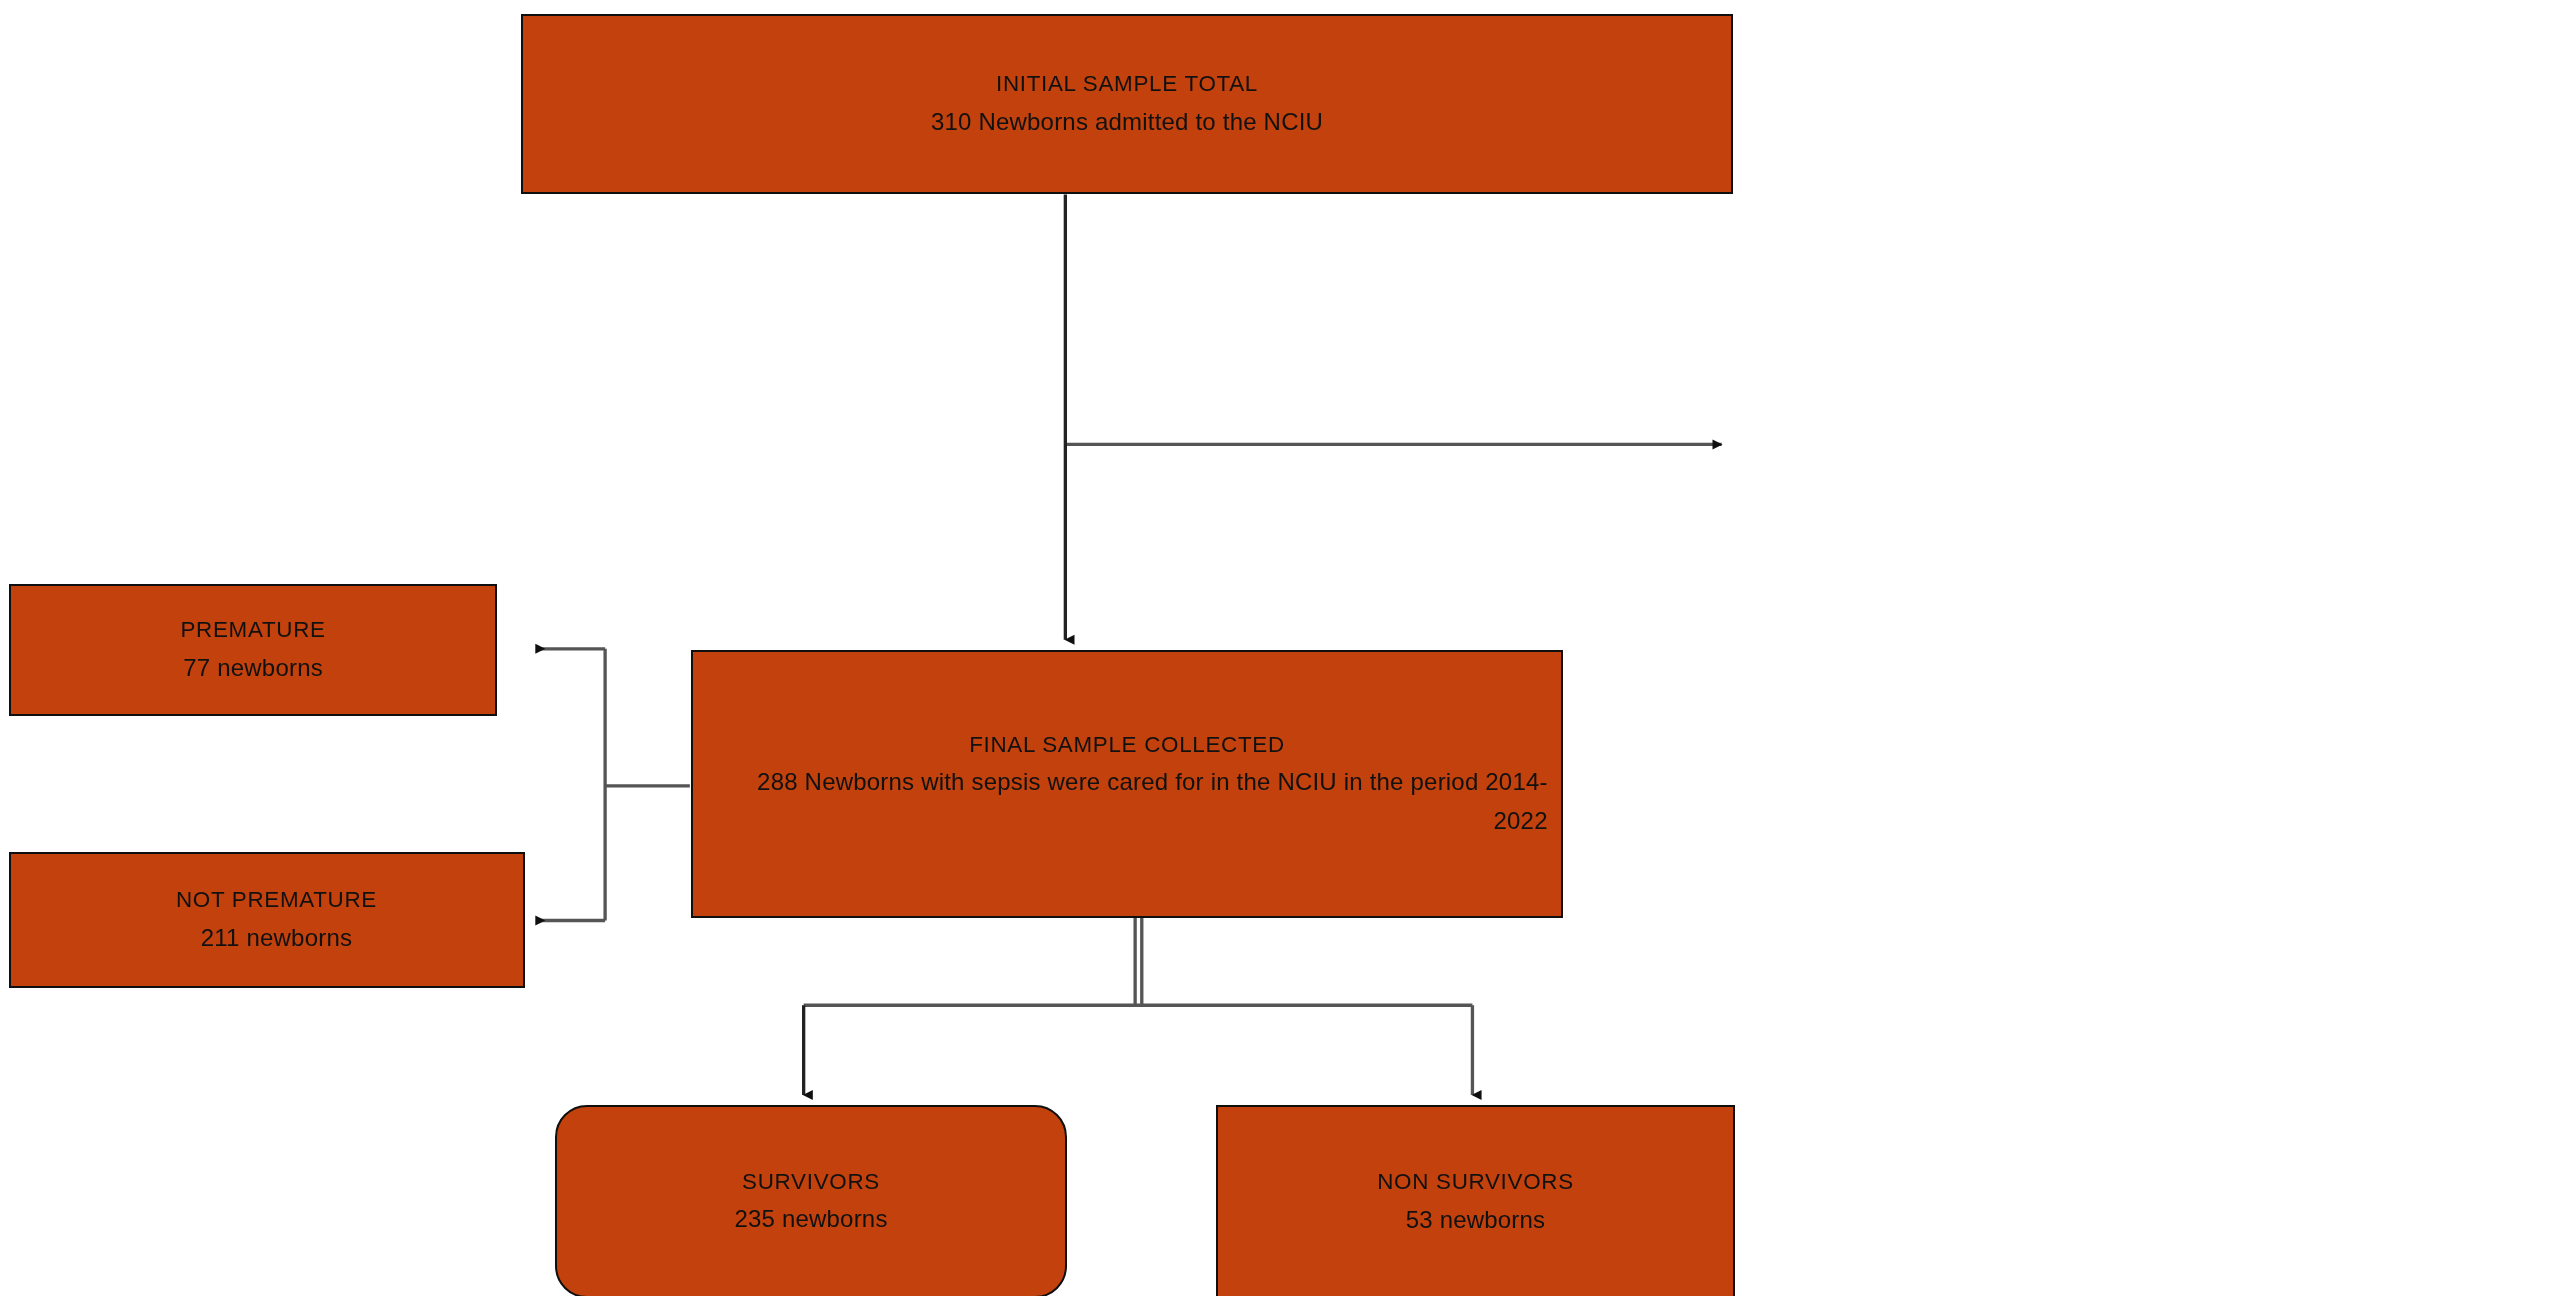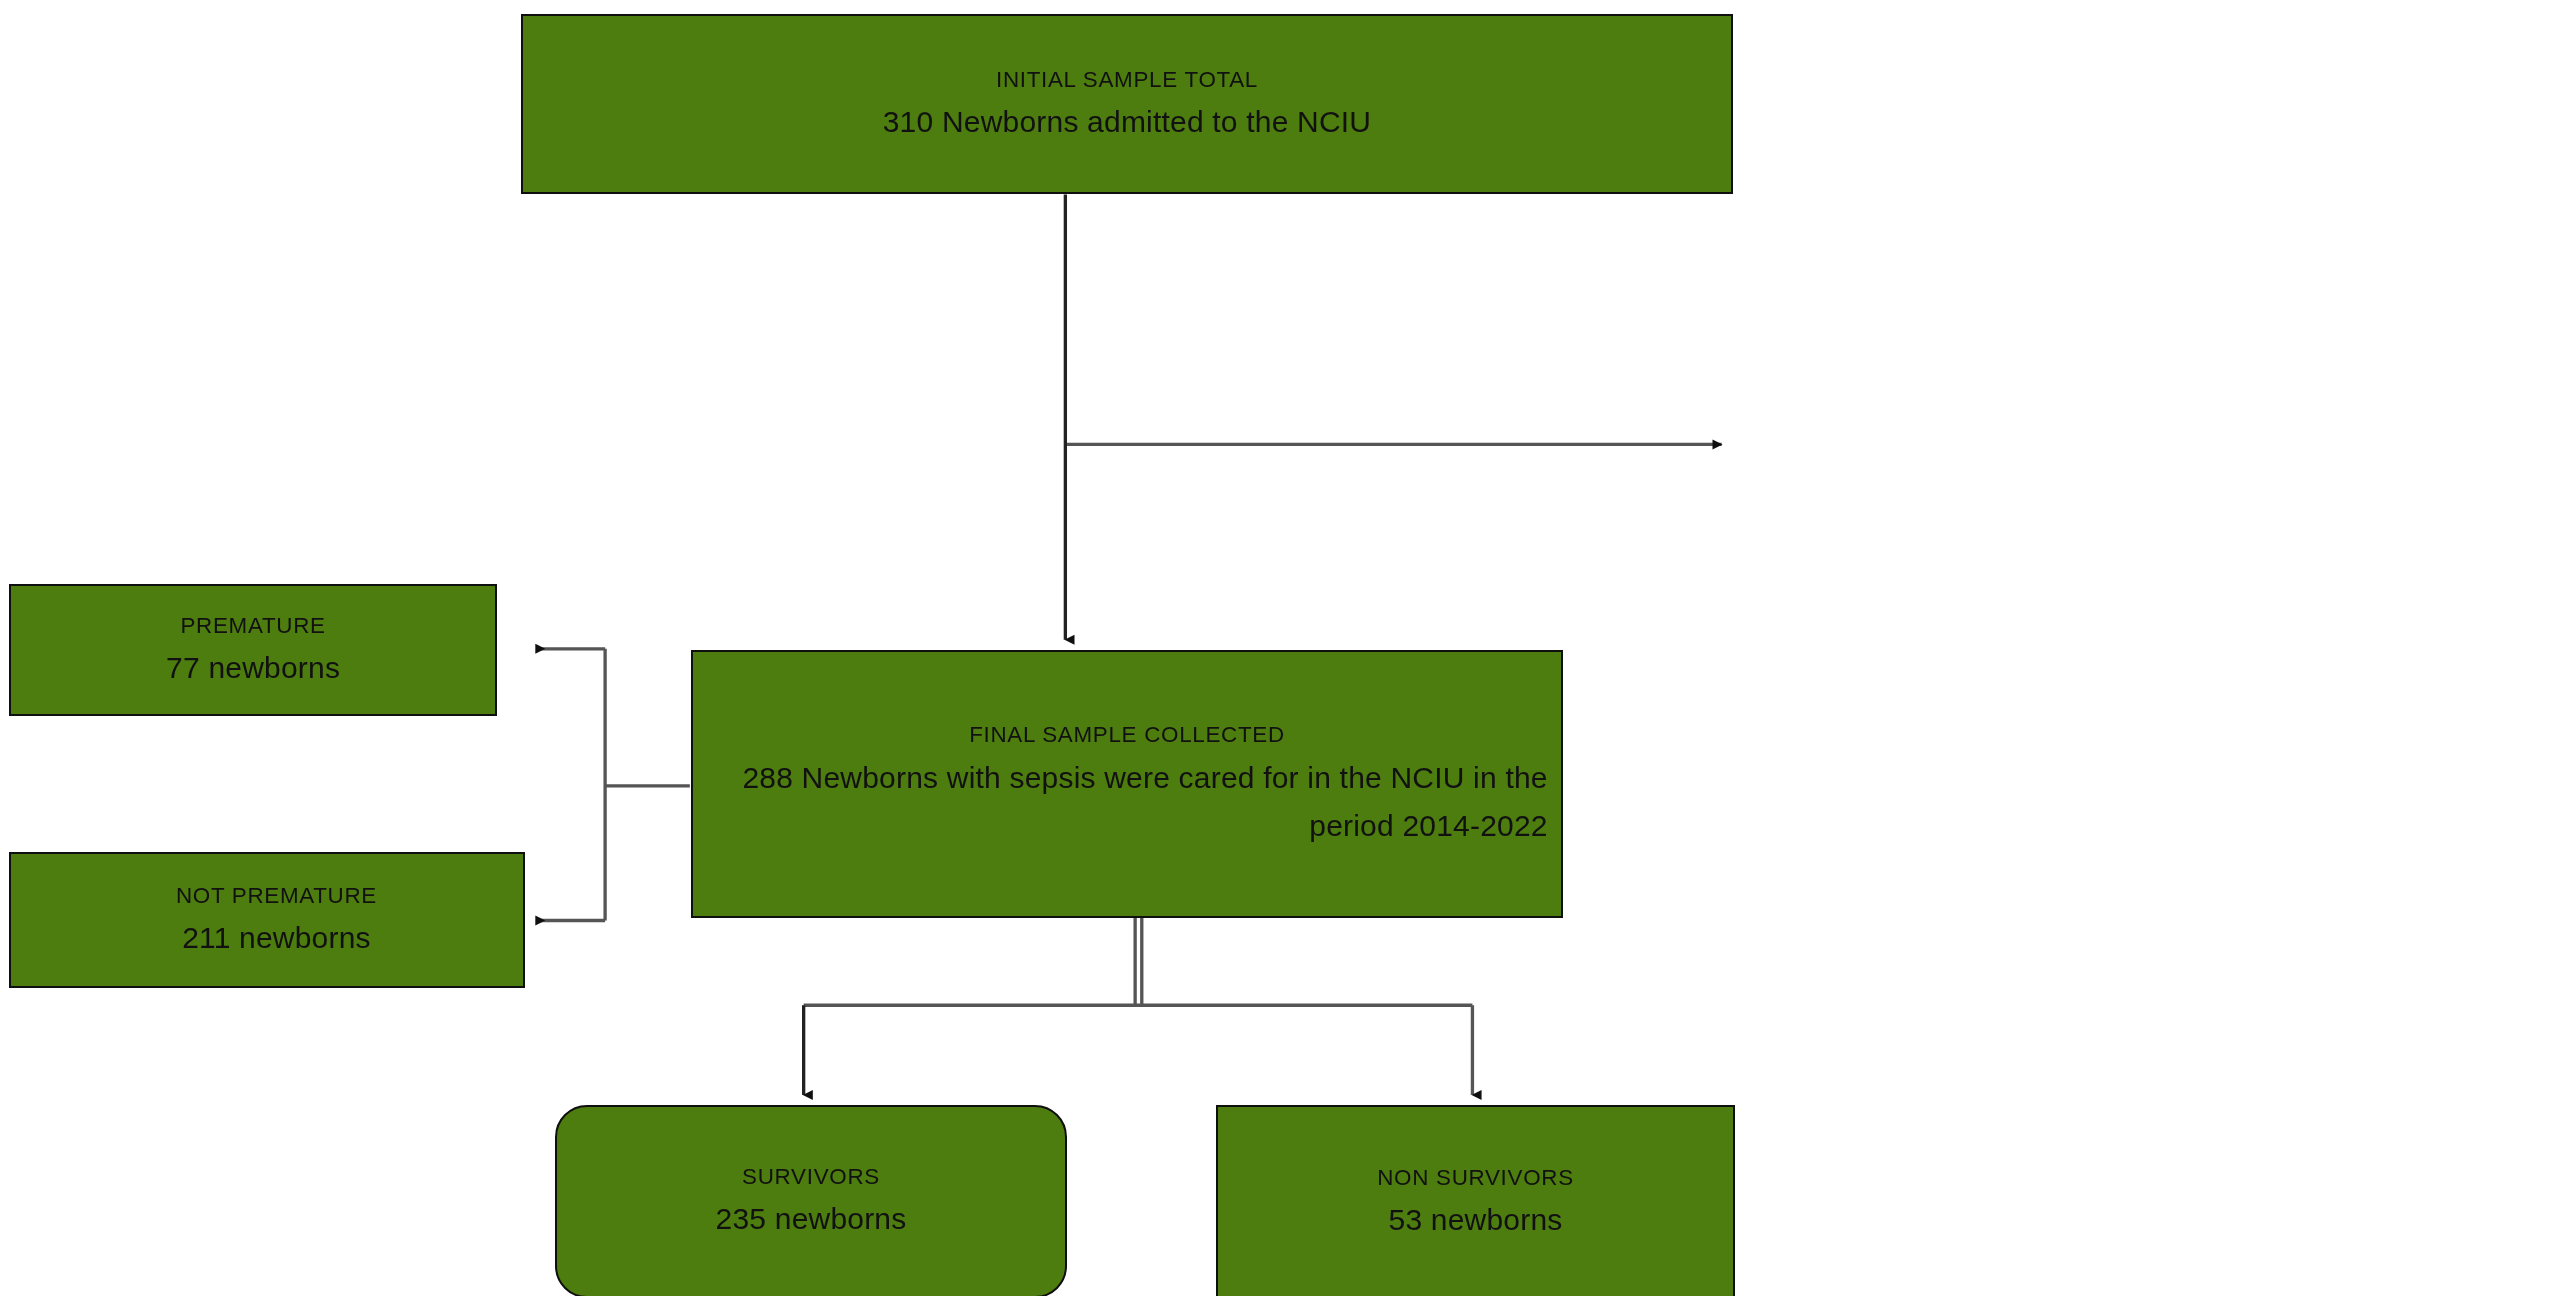--- a/index.html
+++ b/index.html
@@ -24,34 +24,34 @@
     position: absolute;
     left: 0;
     top: 0;
     width: 2576px;
     height: 1296px;
     display: block;
   }
   .node-box {
     position: absolute;
     box-sizing: border-box;
-    background: #4d7c0f;
+    background: #c2410c;
     border: 2.5px solid #0f0f0f;
     display: flex;
     flex-direction: column;
     align-items: center;
     justify-content: center;
     text-align: center;
     padding: 3.3px 13.3px;
   }
   .node-line {
     display: block;
     color: #111111;
     font-family: "Liberation Sans", sans-serif;
-    font-size: 30px;
+    font-size: 24px;
     line-height: 1.62;
     letter-spacing: 0.2px;
     white-space: pre-line;
   }
   .node-line.title {
     font-size: 22.4px;
     letter-spacing: 0.7px;
   }
   
   #node-initial-sample      { left: 521px;  top: 14px;   width: 1212px; height: 180px; }

